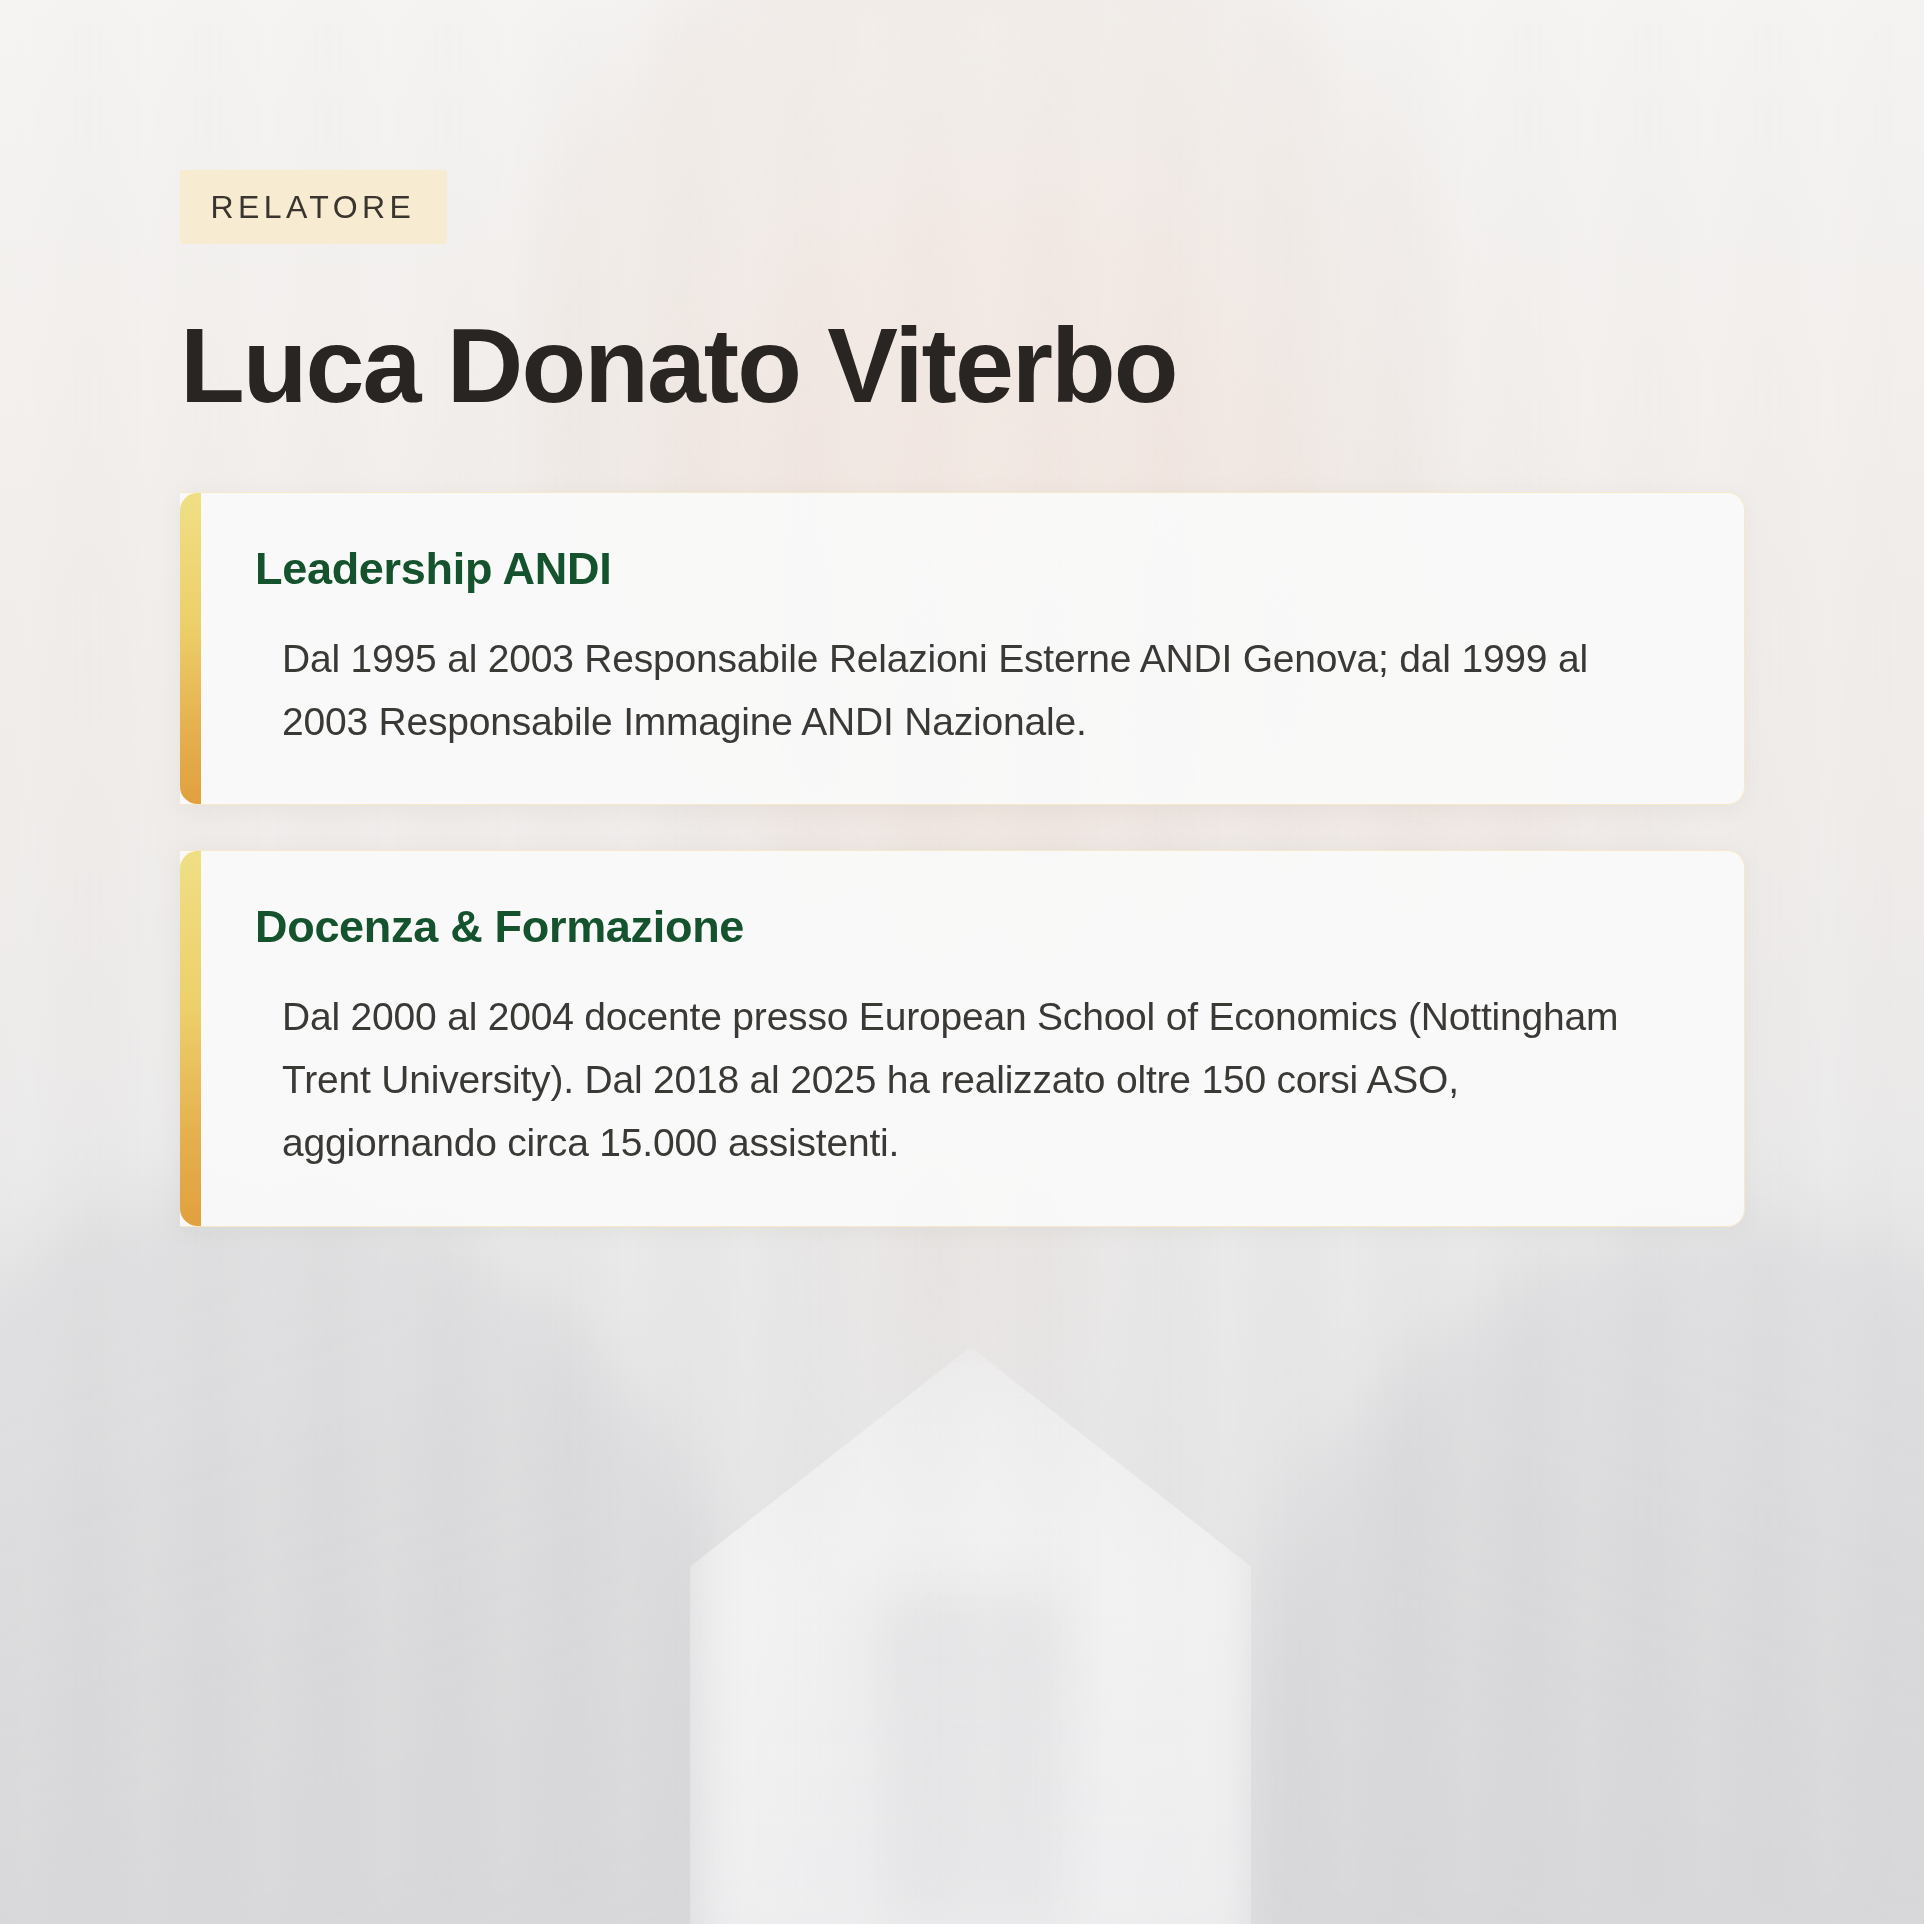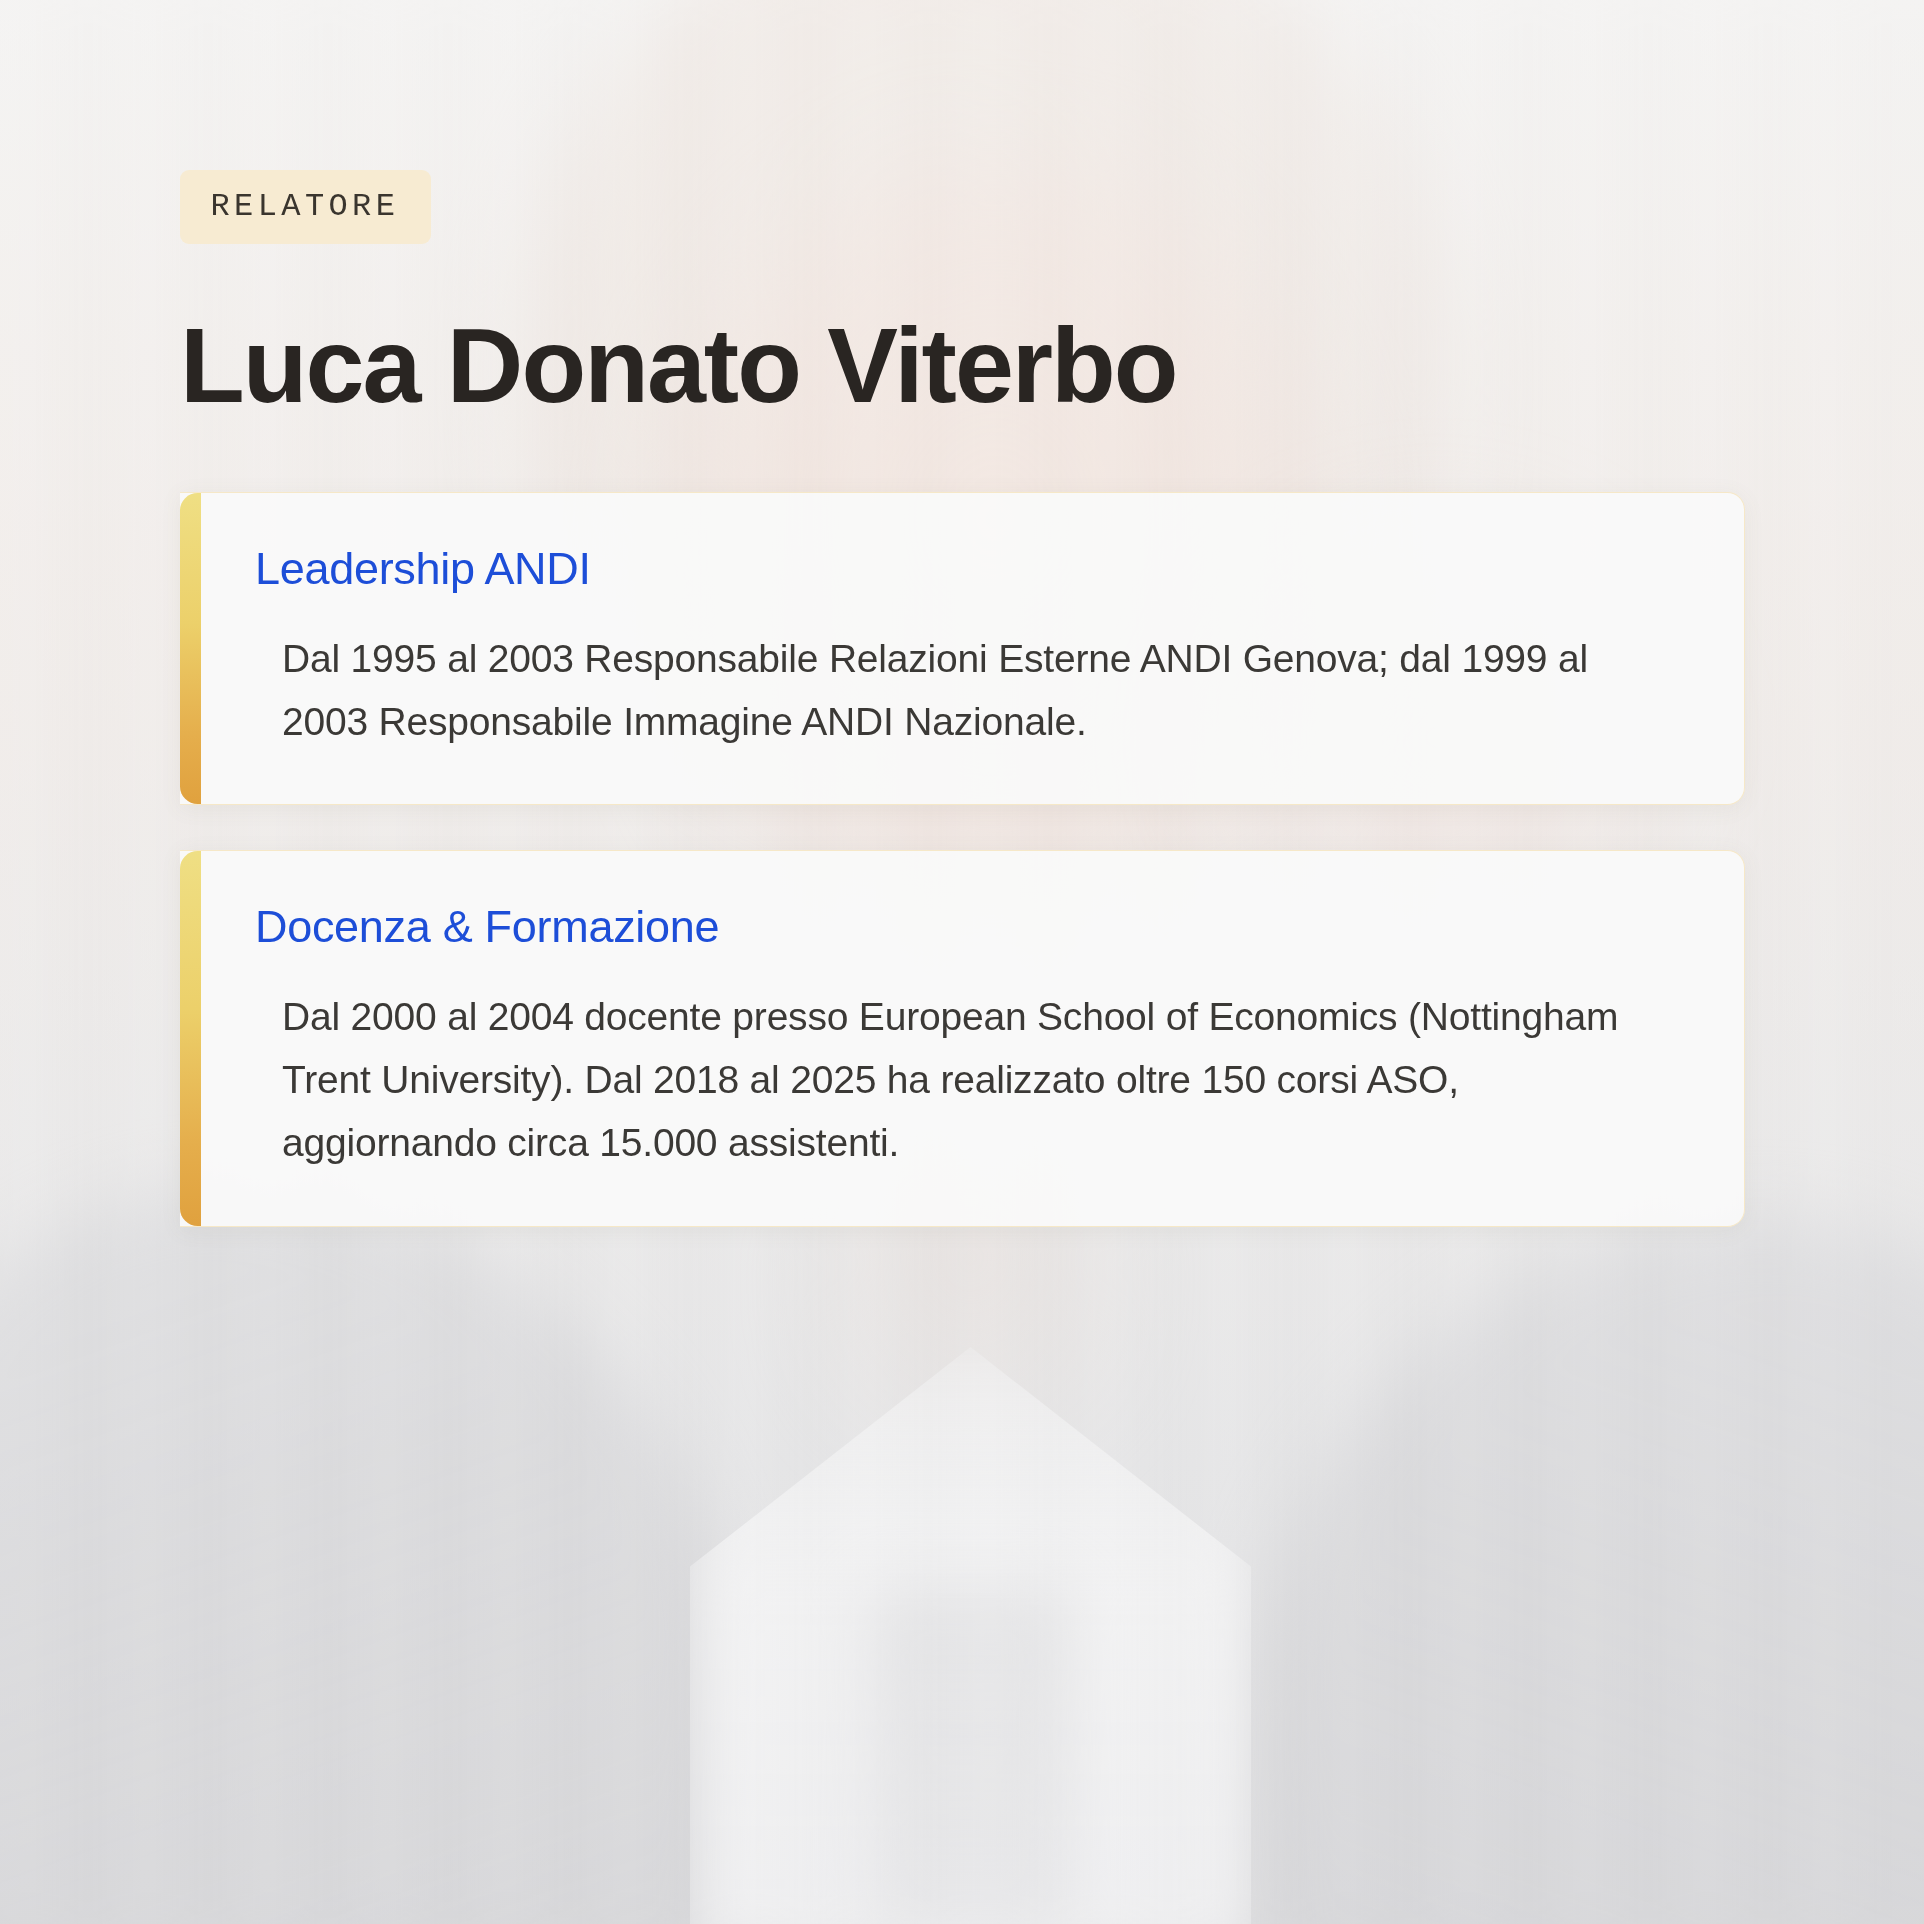--- a/index.html
+++ b/index.html
@@ -160,27 +160,26 @@
     width: 1925px;
     height: 1925px;
     padding: 0 180px;
   }
 
   .badge {
     display: inline-block;
     margin-top: 170px;
     background: #f7ebd2;
     color: #3a352e;
-    border-radius: 9px;
+    border-radius: 3px;
     padding: 21px 32px 21px 30.5px;
     font-size: 32px;
     font-weight: 500;
     letter-spacing: 4.4px;
     line-height: 1;
-    font-family: Liberation Mono, monospace;
   }
 
   .page-title {
     margin-top: 66px;
     font-size: 106px;
     font-weight: 700;
     letter-spacing: -2px;
     line-height: 1.05;
     color: #292522;
   }
@@ -206,22 +205,22 @@
     content: "";
     position: absolute;
     left: 0; top: 0; bottom: 0;
     width: 21px;
     border-radius: 17.6px 0 0 17.6px;
     background: linear-gradient(180deg, #efdf84 0%, #ecd06a 42%, #e5ae4c 78%, #e0a13e 100%);
   }
 
   .card-title {
     font-size: 45px;
-    font-weight: 400;
-    color: #1d4ed8;
+    font-weight: 700;
+    color: #14532d;
     letter-spacing: -0.3px;
     line-height: 1.15;
     margin-bottom: 32px;
   }
 
   .card-body {
     font-size: 39px;
     font-weight: 400;
     color: #3b3936;
     line-height: 1.62;

